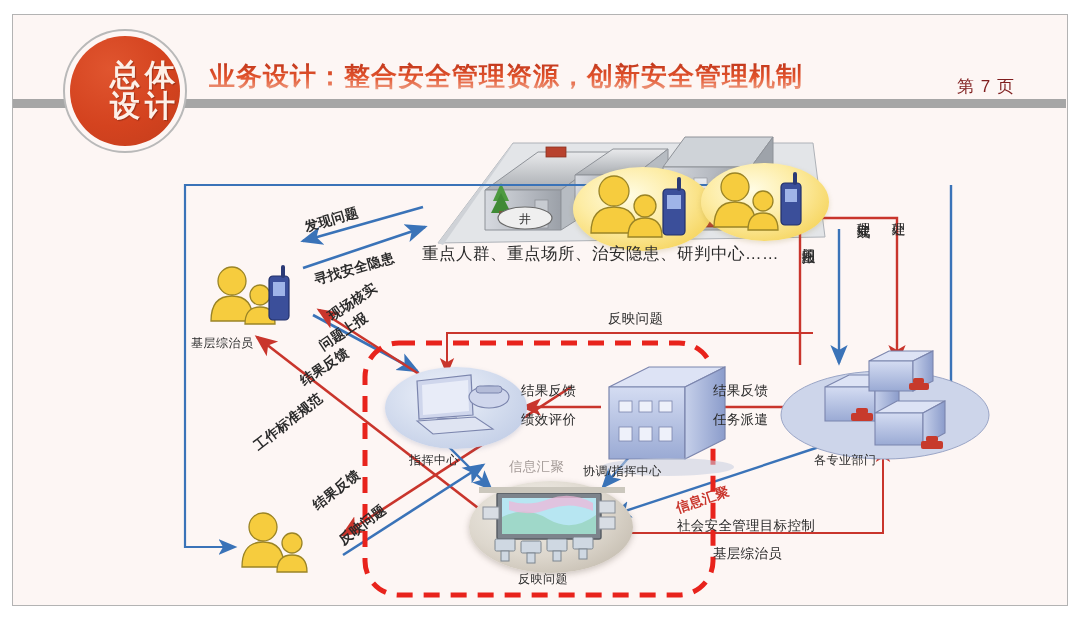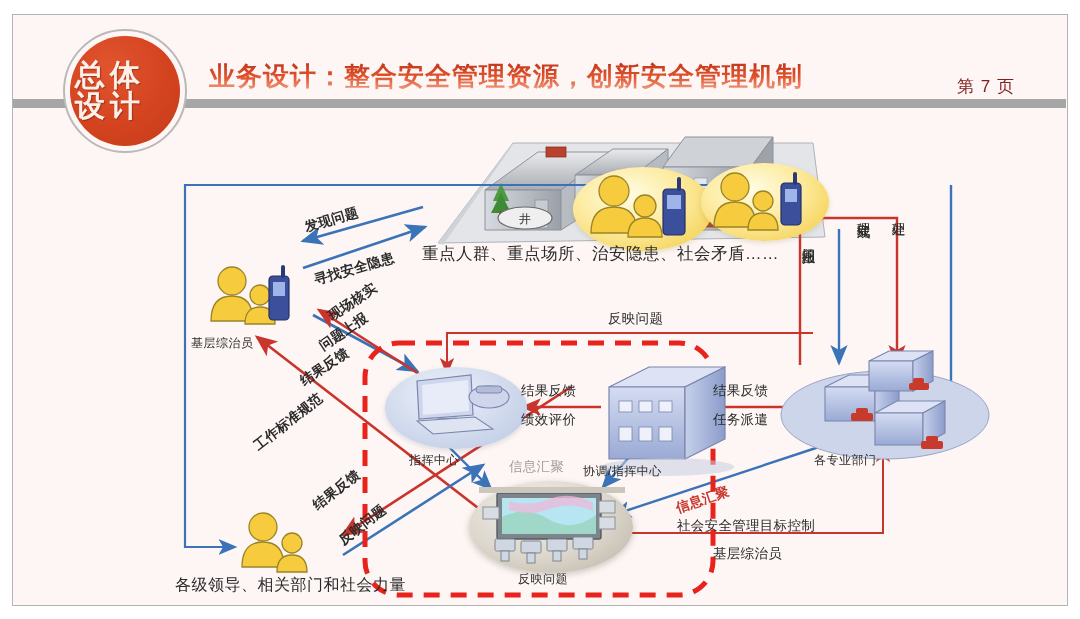--- a/index.html
+++ b/index.html
@@ -34,21 +34,21 @@
     z-index: 4;
   }
   .hdr-badge {
     position: absolute;
     left: 57px; top: 21px;
     width: 110px; height: 110px;
     border-radius: 50%;
     background: radial-gradient(circle at 36% 30%, #e0552f 0%, #d4431f 55%, #c33d1c 100%);
     z-index: 5;
     display: flex; flex-direction: column;
-    align-items: flex-start; justify-content: center;
+    align-items: flex-end; justify-content: center;
     line-height: 1.02;
   }
   .hdr-badge span {
     color: #fdf0e8;
     font-family: "DejaVu Serif", serif;
     font-weight: bold;
     font-size: 30px;
     letter-spacing: 5px;
     text-indent: 5px;
     text-shadow: 1px 1px 1px rgba(90,25,10,.45);
@@ -366,23 +366,22 @@
         <rect x="534" y="524" width="20" height="12" rx="1.5"></rect>
         <rect x="560" y="522" width="20" height="12" rx="1.5"></rect>
         <rect x="488" y="536" width="8" height="10"></rect>
           <rect x="514" y="538" width="8" height="10"></rect>
         <rect x="540" y="536" width="8" height="10"></rect>
           <rect x="566" y="534" width="8" height="10"></rect>
       </g>
       <rect x="466" y="472" width="146" height="6" fill="#cbc7bd"></rect>
     </svg>
 
-    <div class="nlabel" style="left:409px; top:228px; font-size:16.5px;">重点人群、重点场所、治安隐患、社会矛盾……</div>
+    <div class="nlabel" style="left:409px; top:228px; font-size:16.5px;">重点人群、重点场所、治安隐患、研判中心……</div>
     <div class="nlabel" style="left:178px; top:320px;">基层综治员</div>
-    <div class="nlabel" style="left:162px; top:560px; font-size:16px;">各级领导、相关部门和社会力量</div>
     <div class="nlabel" style="left:396px; top:437px;">指挥中心</div>
     <div class="nlabel" style="left:570px; top:448px;">协调/指挥中心</div>
     <div class="nlabel" style="left:505px; top:556px;">反映问题</div>
     <div class="nlabel" style="left:801px; top:437px;">各专业部门</div>
 
     <div class="flabel bold" style="left:291px; top:196px; transform:rotate(-16deg);">发现问题</div>
     <div class="flabel bold" style="left:300px; top:245px; transform:rotate(-16deg);">寻找安全隐患</div>
     <div class="flabel bold" style="left:312px; top:278px; transform:rotate(-34deg);">现场核实</div>
     <div class="flabel bold" style="left:303px; top:308px; transform:rotate(-34deg);">问题上报</div>
     <div class="flabel bold" style="left:284px; top:343px; transform:rotate(-34deg);">结果反馈</div>

